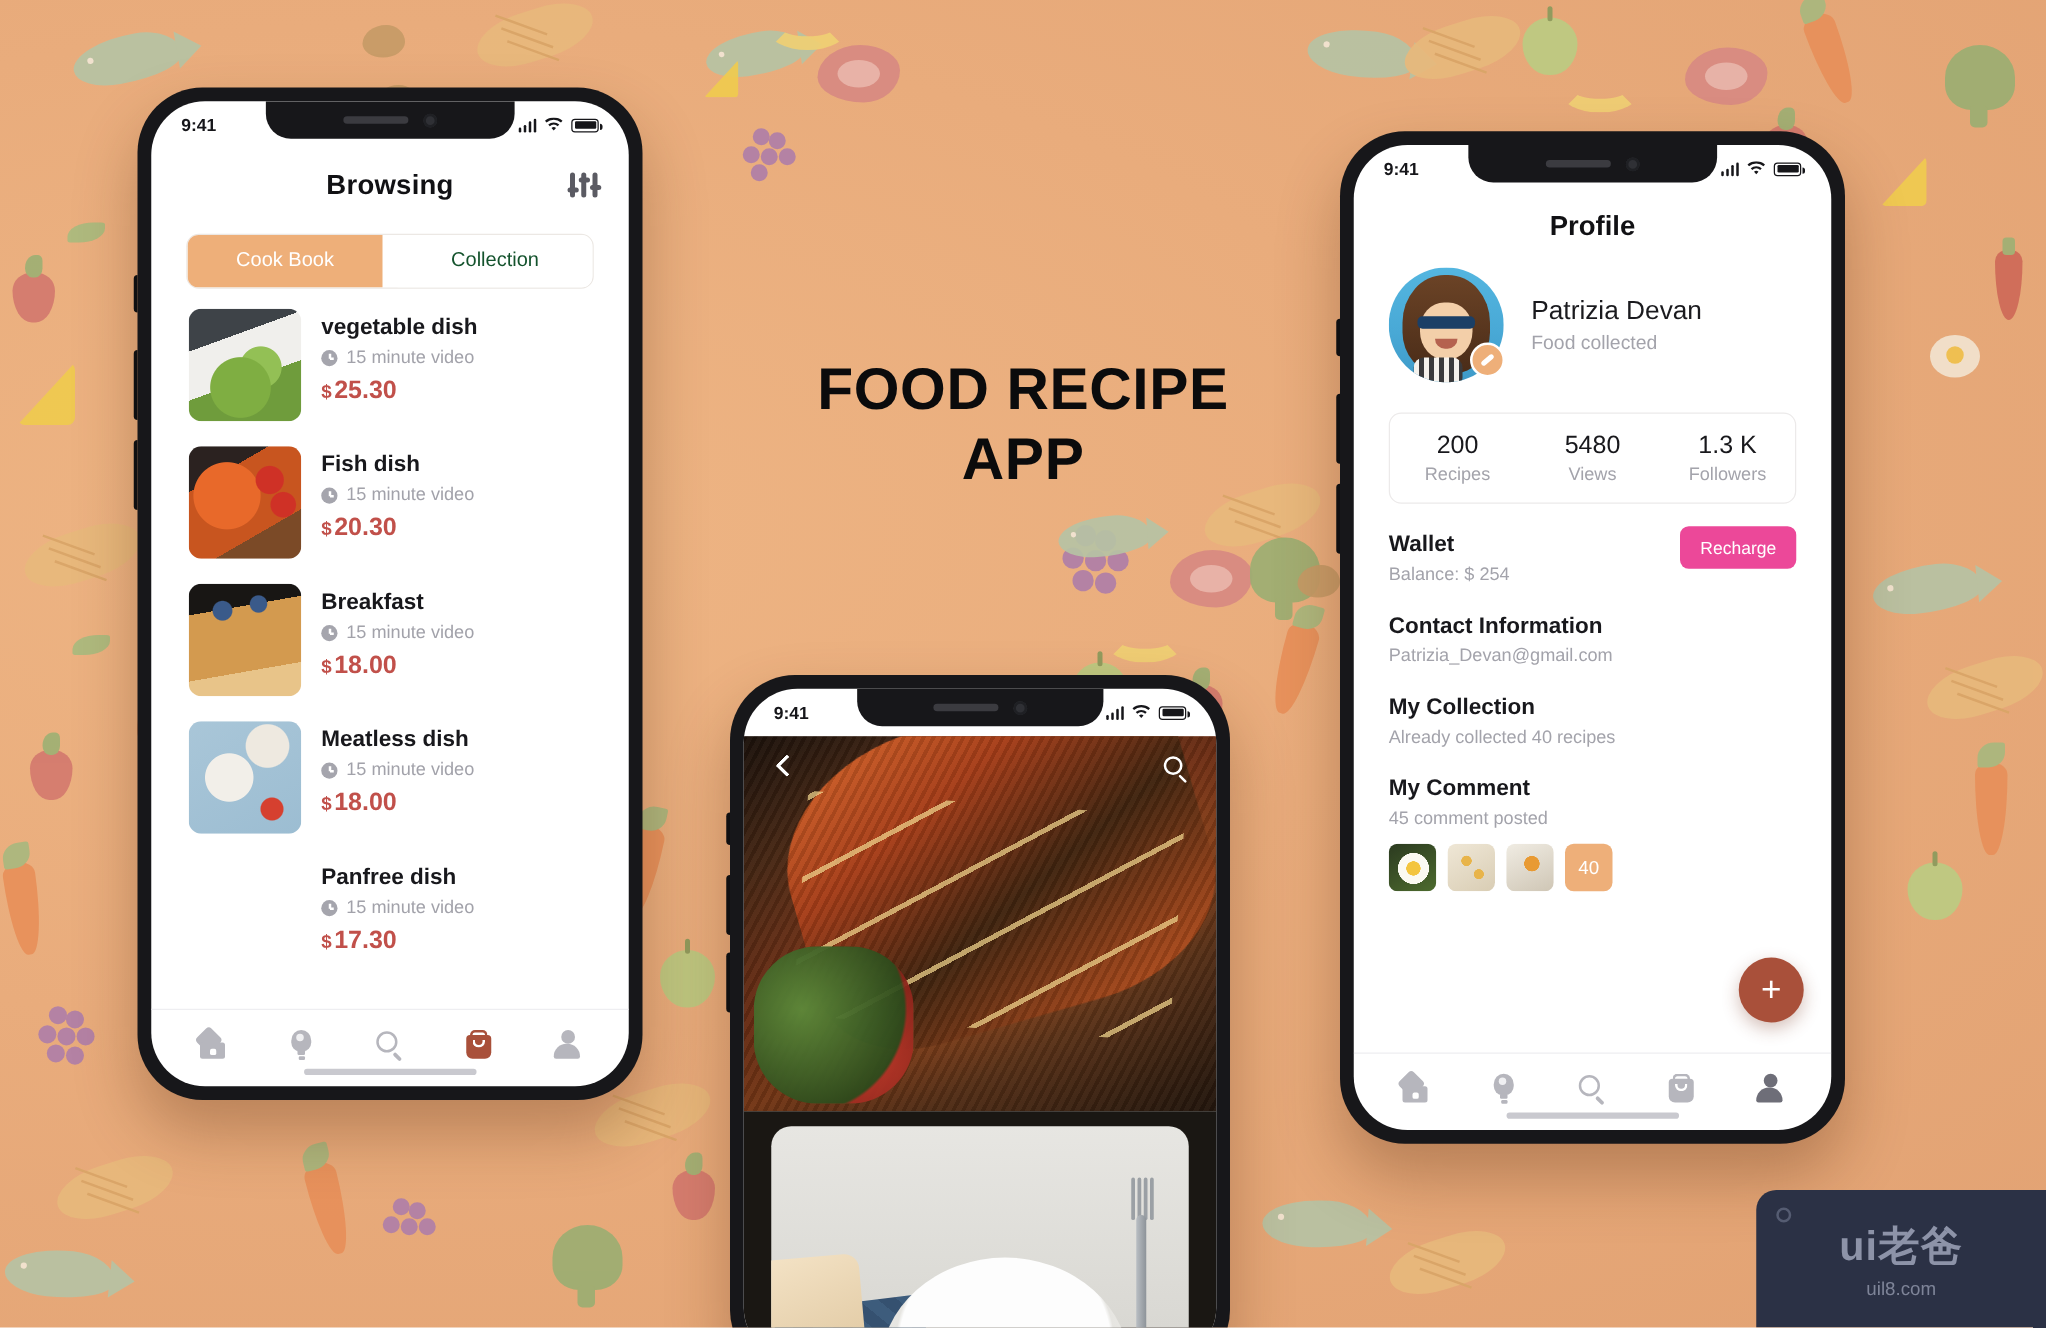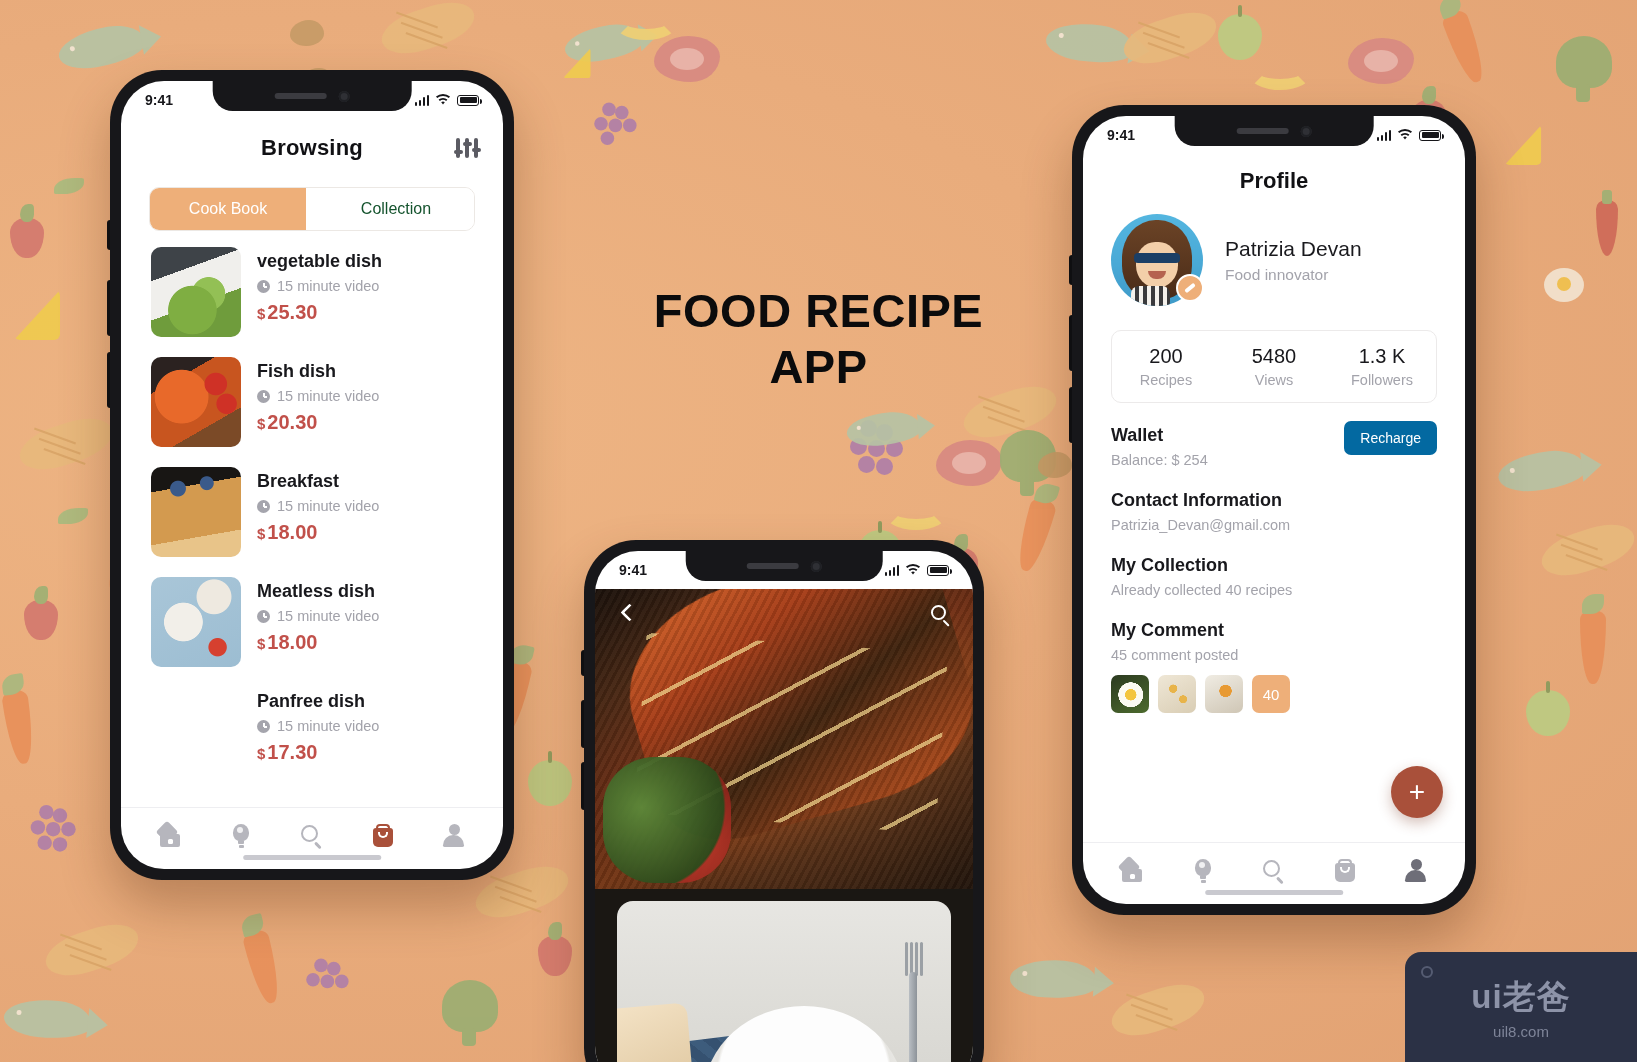--- a/index.html
+++ b/index.html
@@ -445,21 +445,21 @@
   }
   .stat { flex: 1; text-align: center; }
   .stat .v { font-size: 20px; color: #18181c; }
   .stat .l { font-size: 14.5px; color: #a3a3ab; margin-top: 4px; }
 
   .p-sec { padding: 0 28px; margin-top: 22px; position: relative; }
   .p-sec .hd { font-size: 18px; font-weight: 700; color: #18181c; }
   .p-sec .sb { font-size: 14.5px; color: #a3a3ab; margin-top: 6px; }
   .recharge {
     position: absolute; right: 28px; top: -4px;
-    background: #0369a1; color: #fff;
+    background: #ec4899; color: #fff;
     border: none; border-radius: 7px;
     padding: 9px 16px; font-size: 14px;
     font-family: inherit; cursor: pointer;
   }
   .thumbs { display: flex; gap: 9px; margin-top: 12px; }
   .thumbs .t { width: 38px; height: 38px; border-radius: 7px; background-size: cover; background-position: center; }
   .thumbs .more {
     width: 38px; height: 38px; border-radius: 7px;
     background: #eeaf79; color: #fff;
     display: flex; align-items: center; justify-content: center;
@@ -895,21 +895,21 @@
           <div class="glasses"></div>
           <div class="smile"></div>
           <div class="shirt"></div>
         </div>
         <div class="edit-badge">
             <i></i>
           </div>
       </div>
       <div>
         <div class="p-name">Patrizia Devan</div>
-        <div class="p-role">Food innovator</div>
+        <div class="p-role">Food collected</div>
       </div>
     </div>
 
     <div class="stats">
       <div class="stat">
         <div class="v">200</div>
         <div class="l">Recipes</div>
       </div>
       <div class="stat">
         <div class="v">5480</div>

